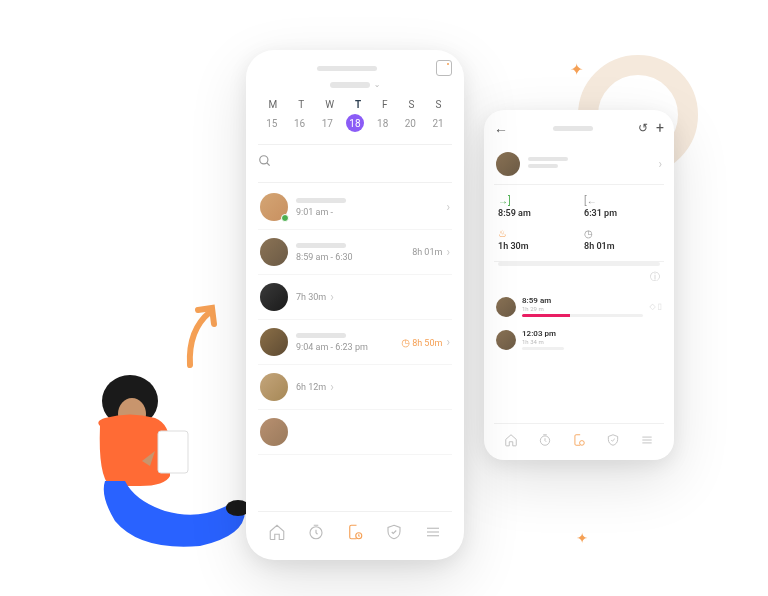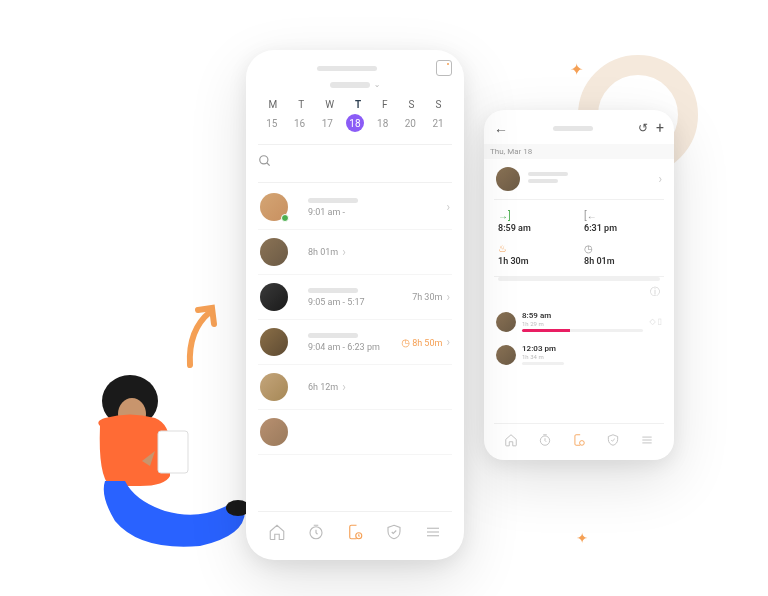--- a/index.html
+++ b/index.html
@@ -25,21 +25,21 @@
 .chev-dn{font-size:8px;color:#bbb}
 .week{display:flex;justify-content:space-around;font-size:10px;color:#666;margin-bottom:4px}
 .week-dates{display:flex;justify-content:space-around;font-size:10px;color:#999;margin-bottom:10px}
 .week-dates span{width:18px;height:18px;display:flex;align-items:center;justify-content:center}
 .week-dates .sel{background:#8b5cf6;color:#fff;border-radius:50%}
 .week .today{color:#2c3e50;font-weight:600}
 .search{margin:6px 0 8px}
 .search-icon{width:14px;height:14px;color:#999}
 .divider{height:1px;background:#f0f0f0;margin:2px 0}
 .list{flex:1;overflow:hidden}
-.row{display:flex;align-items:center;padding:8px 2px;gap:20px;border-bottom:1px solid #f5f5f5}
+.row{display:flex;align-items:center;padding:8px 2px;gap:8px;border-bottom:1px solid #f5f5f5}
 .avatar{width:28px;height:28px;border-radius:50%;flex-shrink:0;position:relative}
 .avatar.a1{background:linear-gradient(135deg,#d4a574,#c89060)}
 .avatar.a2{background:linear-gradient(135deg,#8b7355,#6b5a45)}
 .avatar.a3{background:linear-gradient(135deg,#3a3a3a,#1a1a1a)}
 .avatar.a4{background:linear-gradient(135deg,#8b6f47,#5d4a32)}
 .avatar.a5{background:linear-gradient(135deg,#c4a57b,#a68856)}
 .avatar.a6{background:linear-gradient(135deg,#b89070,#9a7a5c)}
 .avatar .dot{position:absolute;bottom:-1px;right:-1px;width:8px;height:8px;border-radius:50%;border:1.5px solid #fff}
 .dot.green{background:#4caf50}
 .row-mid{flex:1;min-width:0}
@@ -159,31 +159,31 @@
     <div class="row-mid">
             <div class="name-skel"></div>
             <div class="time-text">9:01 am -</div>
           </div>
     <div class="row-right">
             <span class="chev-r">›</span>
           </div>
   </div>
   <div class="row">
     <div class="avatar a2"></div>
-    <div class="row-right">
-            <span class="dur">8h 01m</span>
-            <span class="chev-r">›</span>
-          </div>
-  </div>
-  <div class="row">
-    <div class="avatar a3"></div>
     <div class="row-mid">
             <div class="name-skel"></div>
-            <div class="time-text">9:05 am - 5:17</div>
-          </div>
+            <div class="time-text">8:59 am - 6:30</div>
+          </div>
+    <div class="row-right">
+            <span class="dur">8h 01m</span>
+            <span class="chev-r">›</span>
+          </div>
+  </div>
+  <div class="row">
+    <div class="avatar a3"></div>
     <div class="row-right">
             <span class="dur">7h 30m</span>
             <span class="chev-r">›</span>
           </div>
   </div>
   <div class="row">
     <div class="avatar a4"></div>
     <div class="row-mid">
             <div class="name-skel"></div>
             <div class="time-text">9:04 am - 6:23 pm</div>
@@ -244,21 +244,20 @@
 <div class="phone side">
 <div class="phone-inner">
 <div class="side-header">
   <span class="back-arrow">←</span>
   <div class="hb-skel" style="width:40px"></div>
   <div class="side-header-r">
     <span style="font-size:12px">↺</span>
     <span style="font-size:14px">+</span>
   </div>
 </div>
-<div class="date-label">Thu, Mar 18</div>
 <div class="detail-row">
   <div class="avatar a2"></div>
   <div class="detail-mid">
           <div class="sm-skel"></div>
           <div class="sm-skel w2"></div>
         </div>
   <span class="chev-r">›</span>
 </div>
 <div class="stats">
   <div class="stat">

